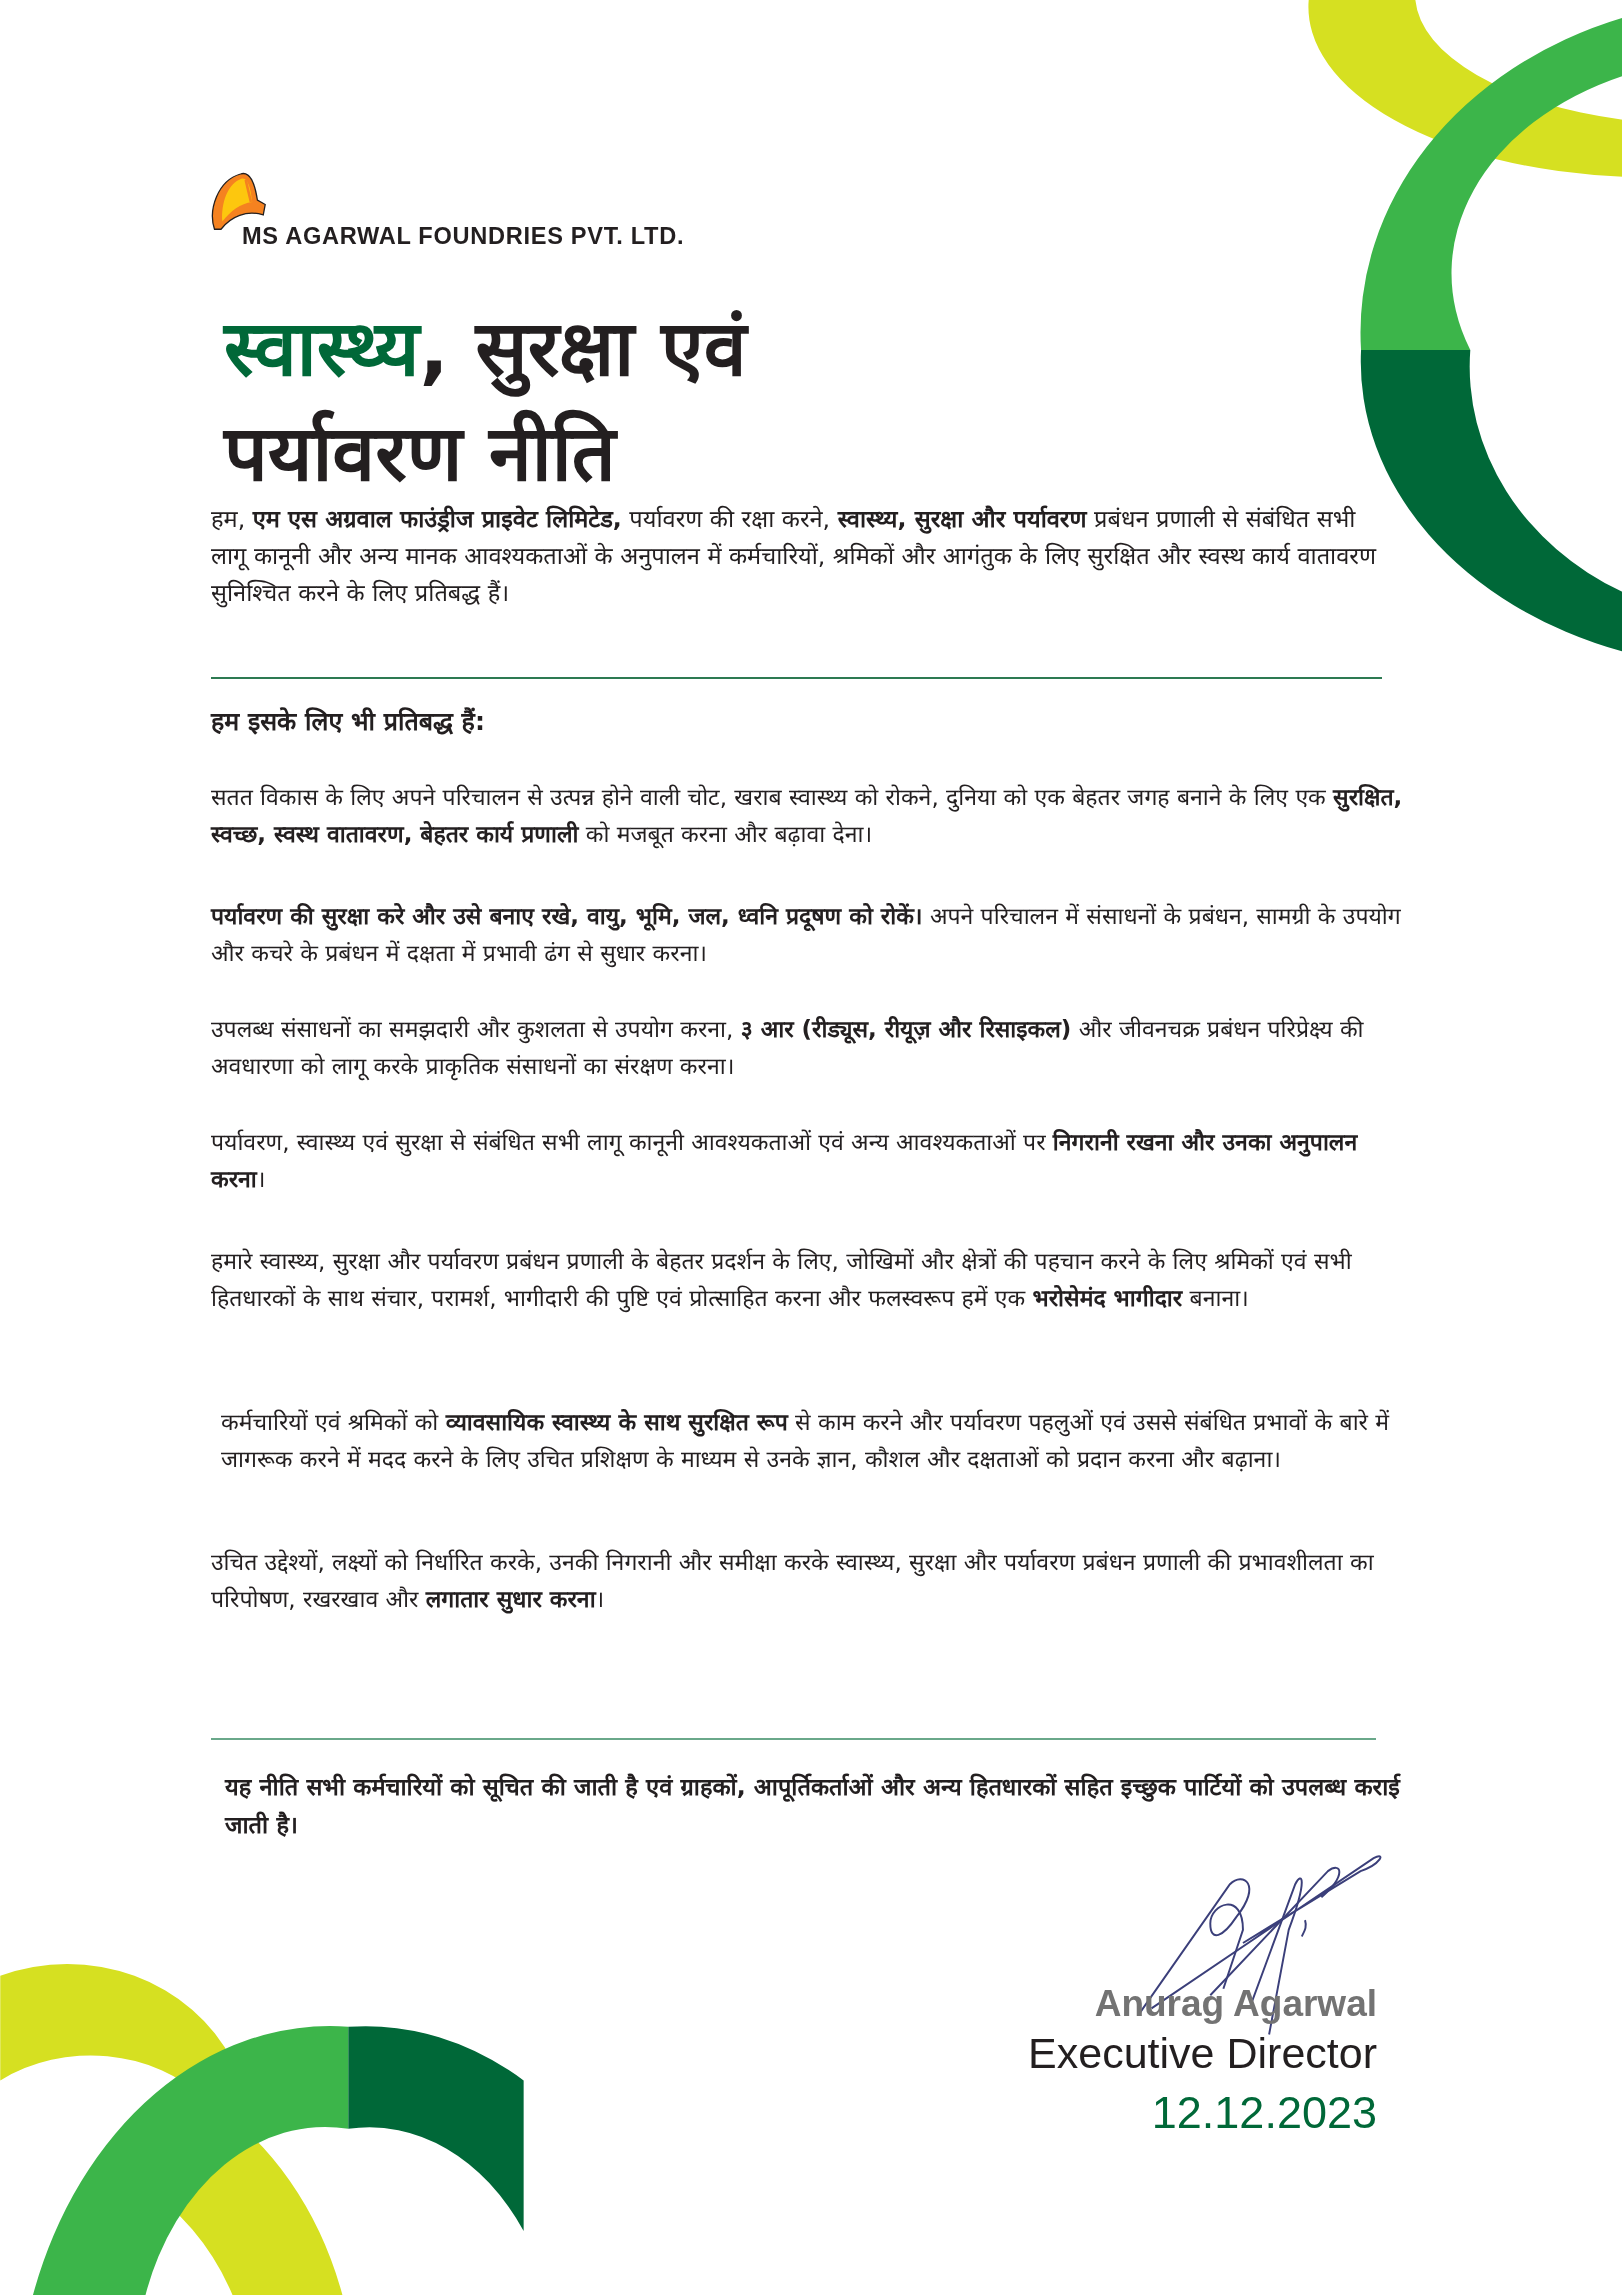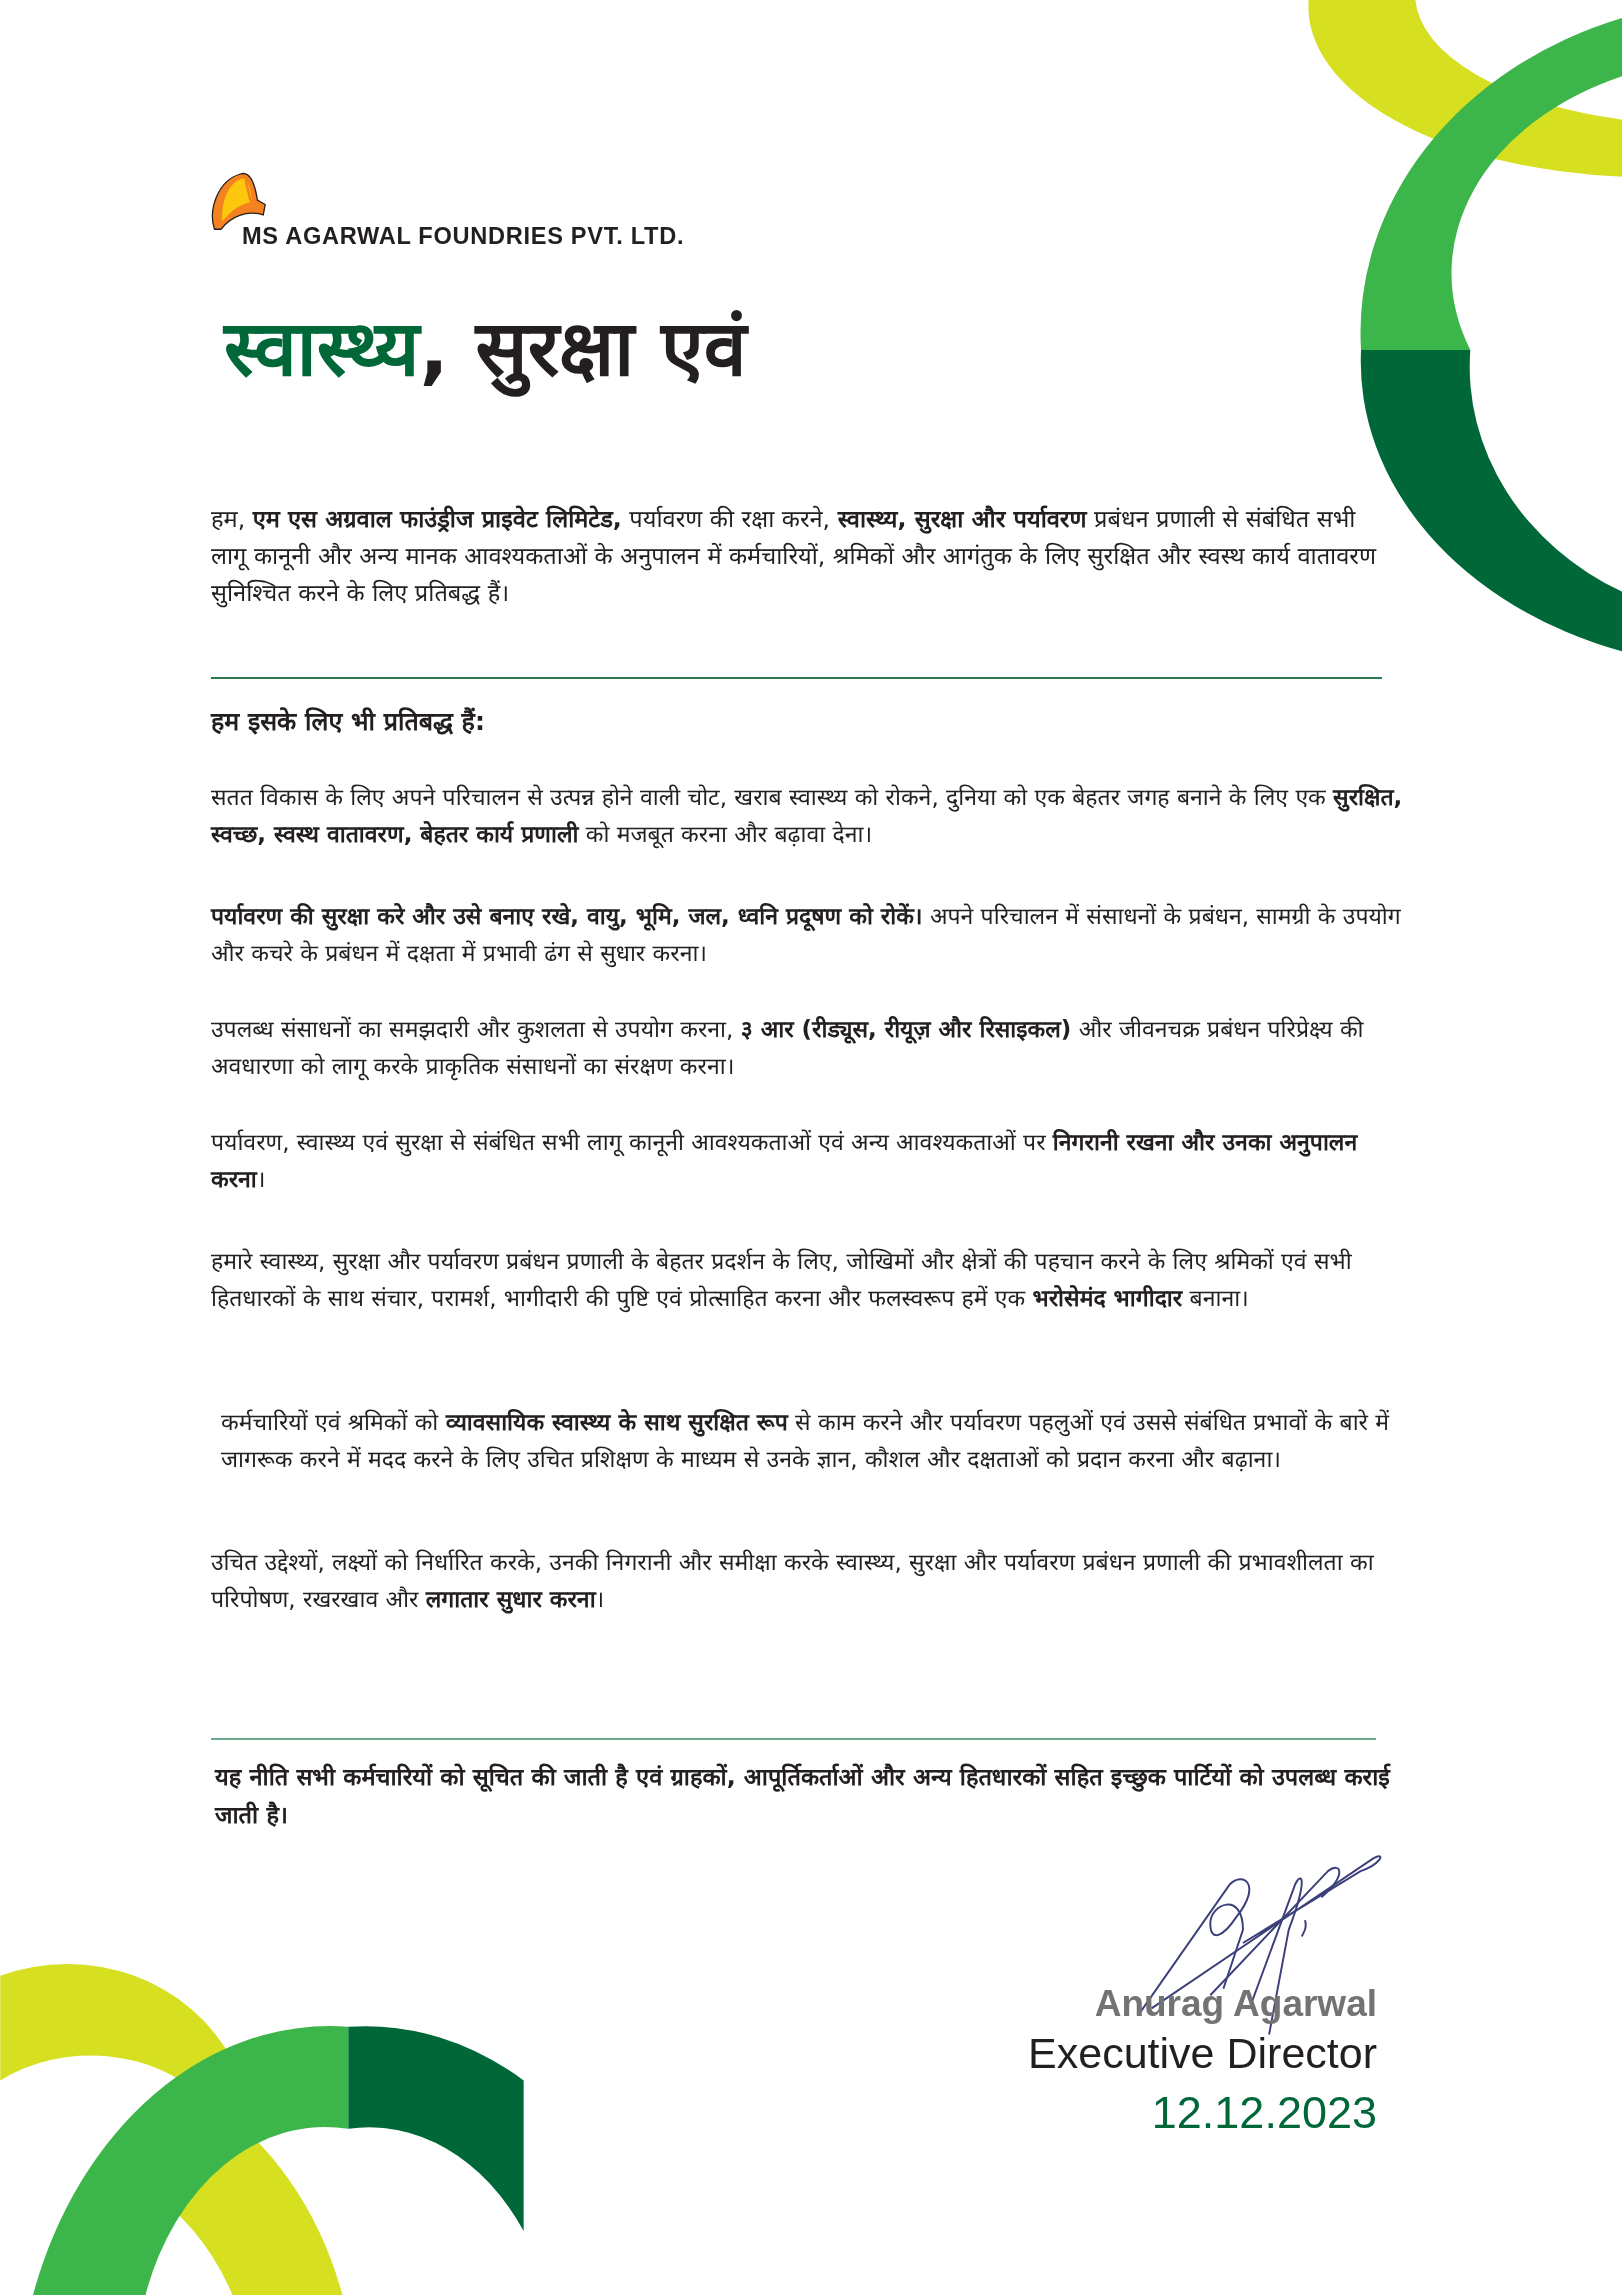--- a/index.html
+++ b/index.html
@@ -58,20 +58,21 @@
   <svg class="helmet" viewBox="0 0 100 110">
     <path d="M10,100 C0,70 15,25 50,15 C65,10 72,30 76,55 L88,62 L85,78 C60,70 35,80 20,100 Z" fill="#f58220" stroke="#231f20" stroke-width="2"></path>
     <path d="M22,88 C20,60 30,30 52,22 C62,20 66,40 68,58 C50,60 35,72 22,88 Z" fill="#fdc70e"></path>
     <path d="M58,24 L66,58" stroke="#f58220" stroke-width="4"></path>
   </svg>
   <span class="company">MS AGARWAL FOUNDRIES PVT. LTD.</span>
 </div>
 
 <h1 class="title" style="margin:8px;">
   <span class="green">स्वास्थ्य</span><span>, सुरक्षा एवं</span><br>
+  <span>पर्यावरण नीति</span>
 </h1>
 
 <p class="intro" style="margin:0;">
   <span>हम, </span><b>एम एस अग्रवाल फाउंड्रीज प्राइवेट लिमिटेड,</b><span> पर्यावरण की रक्षा करने, </span><b>स्वास्थ्य, सुरक्षा और पर्यावरण</b><span> प्रबंधन प्रणाली से संबंधित सभी लागू कानूनी और अन्य मानक आवश्यकताओं के अनुपालन में कर्मचारियों, श्रमिकों और आगंतुक के लिए सुरक्षित और स्वस्थ कार्य वातावरण सुनिश्चित करने के लिए प्रतिबद्ध हैं।</span>
 </p>
 
 <div class="rule rule1"></div>
 
 <div class="subhead">हम इसके लिए भी प्रतिबद्ध हैं:</div>
 
@@ -92,21 +93,21 @@
 </p>
 <p class="para" style="top:1394px;margin:10px;">
   <span>कर्मचारियों एवं श्रमिकों को  </span><b>व्यावसायिक स्वास्थ्य के साथ सुरक्षित रूप</b><span> से काम करने और पर्यावरण पहलुओं एवं उससे संबंधित प्रभावों के बारे में जागरूक करने में मदद करने के लिए उचित प्रशिक्षण के माध्यम से उनके ज्ञान, कौशल और दक्षताओं को प्रदान करना और बढ़ाना।</span>
 </p>
 <p class="para" style="top:1544px;margin:0;">
   <span>उचित उद्देश्यों, लक्ष्यों को निर्धारित करके, उनकी निगरानी और समीक्षा करके स्वास्थ्य, सुरक्षा और पर्यावरण प्रबंधन प्रणाली की प्रभावशीलता का परिपोषण, रखरखाव और </span><b>लगातार सुधार करना</b><span>।</span>
 </p>
 
 <div class="rule rule2"></div>
 
-<p class="closing" style="margin:4px;">यह नीति सभी कर्मचारियों को सूचित की जाती है एवं ग्राहकों, आपूर्तिकर्ताओं और अन्य हितधारकों सहित इच्छुक पार्टियों को उपलब्ध कराई जाती है।</p>
+<p class="closing" style="margin:14px;">यह नीति सभी कर्मचारियों को सूचित की जाती है एवं ग्राहकों, आपूर्तिकर्ताओं और अन्य हितधारकों सहित इच्छुक पार्टियों को उपलब्ध कराई जाती है।</p>
 
 <svg class="sig" viewBox="0 0 420 300" fill="none" stroke="#3b3f7a" stroke-width="3">
   <path d="M40,260 L180,60 C200,40 230,60 190,110 C170,140 150,150 150,120 C150,90 200,70 200,130 L170,220"></path>
   <path d="M60,250 L400,20 C420,10 410,30 380,40 L200,150"></path>
   <path d="M210,250 L280,60 C290,40 300,50 270,130 L240,290"></path>
   <path d="M150,230 L330,40 C350,25 360,45 320,80"></path>
   <path d="M290,140 C295,130 298,125 295,115"></path>
 </svg>
 
 <div class="name">Anurag Agarwal</div>

